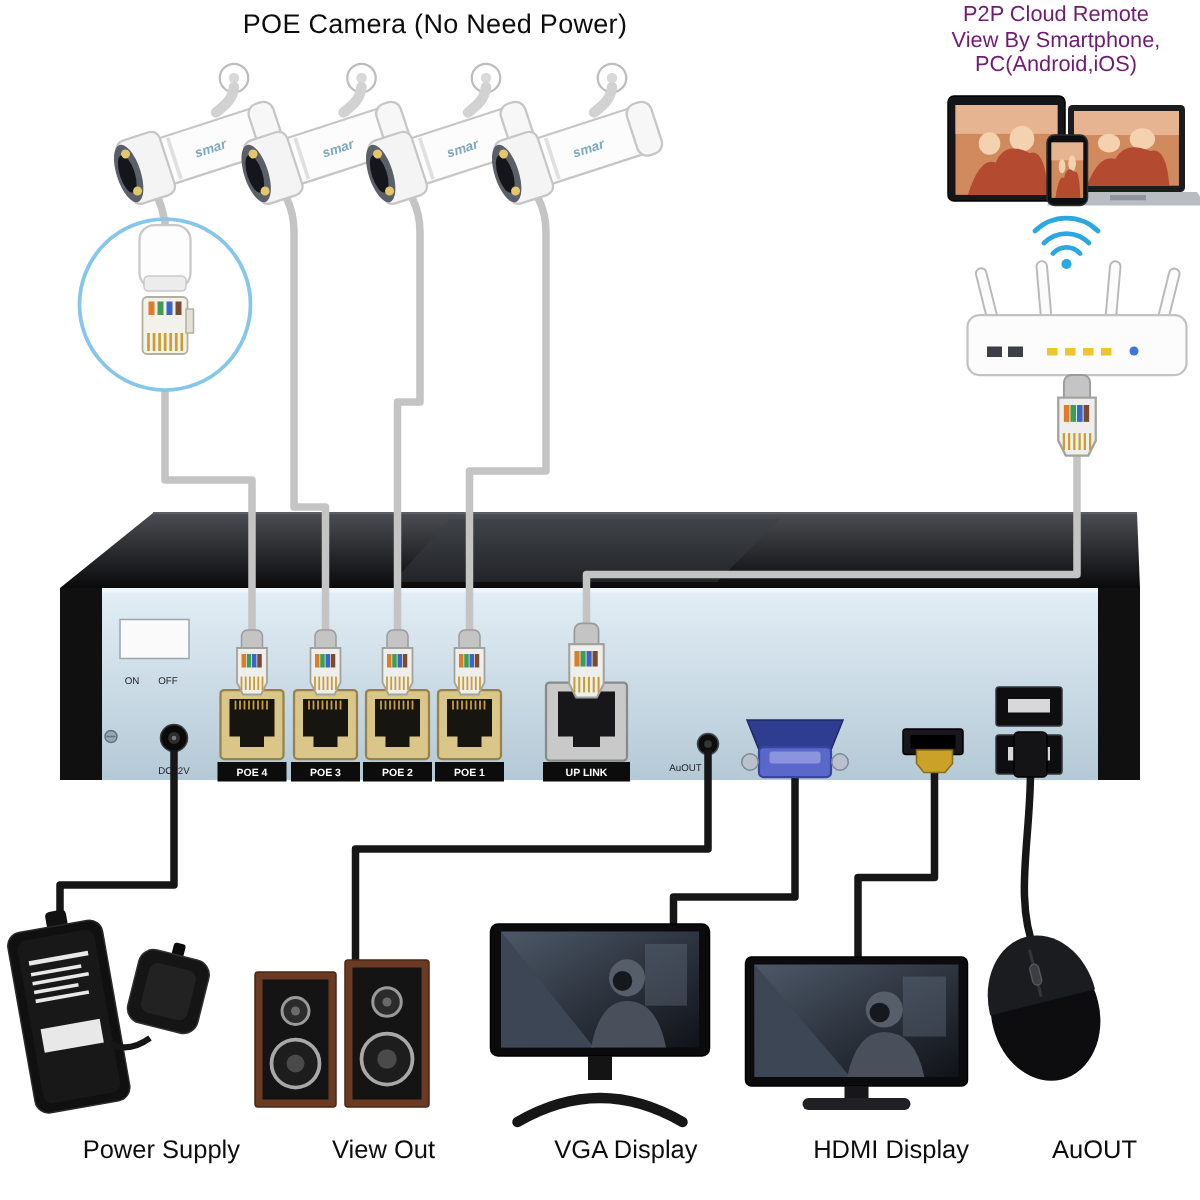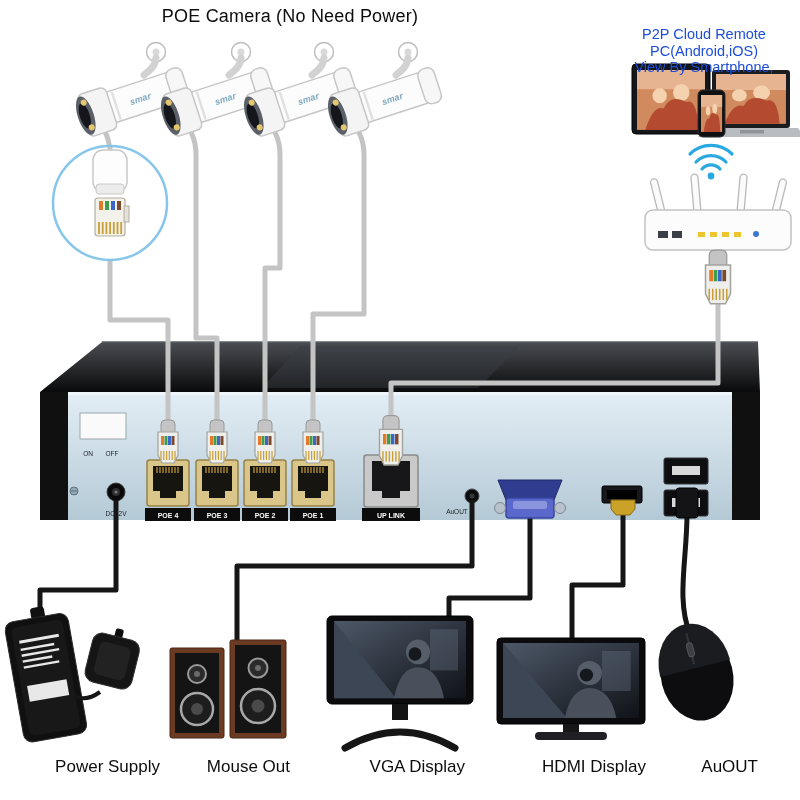--- a/index.html
+++ b/index.html
@@ -3,21 +3,21 @@
 <meta charset="utf-8">
 <title>POE NVR Kit Connection Diagram</title>
 <style>
   * { margin:0; padding:0; box-sizing:border-box; }
   html,body { background:#ffffff; font-family:"Liberation Sans", sans-serif; }
   .stage { position:relative; width:800px; height:800px; background:#fff; overflow:hidden;padding-left:35px; }
   .stage > svg { position:absolute; left:0; top:0; }
   .title { position:absolute; left:70px; top:6px; width:440px; text-align:center;
            font-size:18px; color:#0d0d0d; letter-spacing:.2px; }
   .p2p { position:absolute; left:610px; top:2px; width:188px; text-align:center;
-         font-size:14.5px; line-height:1.15; color:#1d4ed8;margin-top:24px; }
+         font-size:14.5px; line-height:1.15; color:#701a75; }
   .p2p span { display:block; }
   .lbl { position:absolute; top:757px; text-align:right; font-size:17px; color:#0d0d0d; }
   #lbl-power { left:8px;   width:152px; }
   #lbl-audio { left:160px; width:130px; }
   #lbl-vga   { left:310px; width:155px; }
   #lbl-hdmi  { left:484px; width:162px; }
   #lbl-mouse { left:650px; width:108px; }
   svg text { font-family:"Liberation Sans", sans-serif; }
   .port-lbl { font-size:7px; font-weight:bold; fill:#ffffff; }
   .tiny     { font-size:6.5px; fill:#1c1f24; }
@@ -339,23 +339,23 @@
   <use href="#cam" transform="translate(100,42)"></use>
   <use href="#cam" transform="translate(185,42)"></use>
   <use href="#cam" transform="translate(268,42)"></use>
   <use href="#cam" transform="translate(352,42)"></use>
 </svg>
 
 <div class="title">POE Camera (No Need Power)</div>
 
 <div class="p2p">
   <span>P2P Cloud Remote</span>
+  <span>View By Smartphone,</span>
   <span>PC(Android,iOS)</span>
-  <span>View By Smartphone,</span>
 </div>
 
 <div class="lbl" id="lbl-power">Power Supply</div>
-<div class="lbl" id="lbl-audio">Mouse Out</div>
+<div class="lbl" id="lbl-audio">View Out</div>
 <div class="lbl" id="lbl-vga">VGA Display</div>
 <div class="lbl" id="lbl-hdmi">HDMI Display</div>
 <div class="lbl" id="lbl-mouse">AuOUT</div>
 
 </div>
 
 </body></html>

